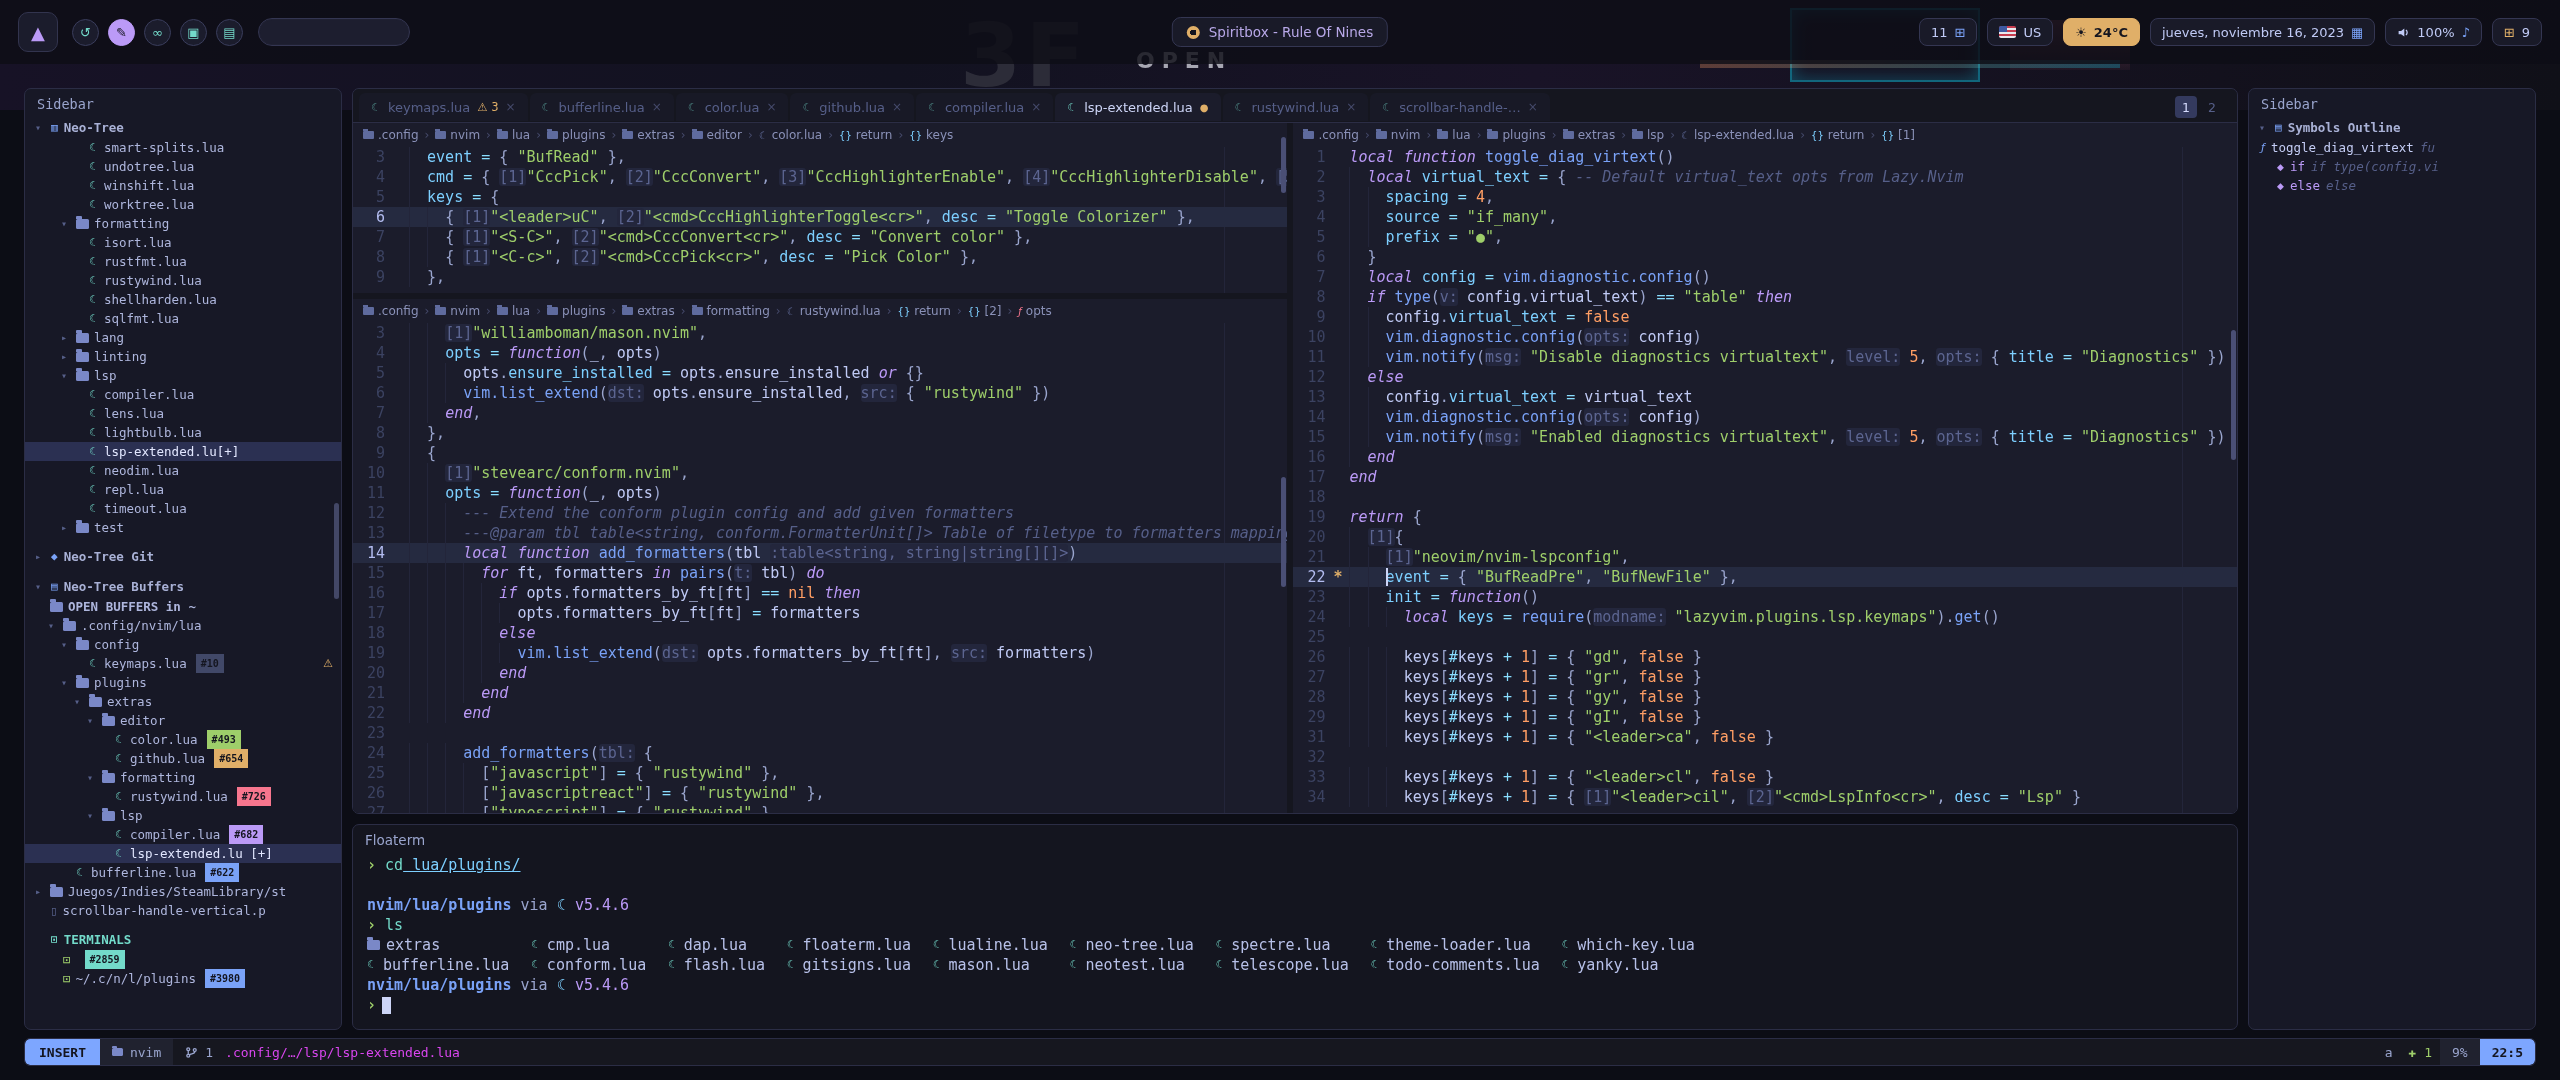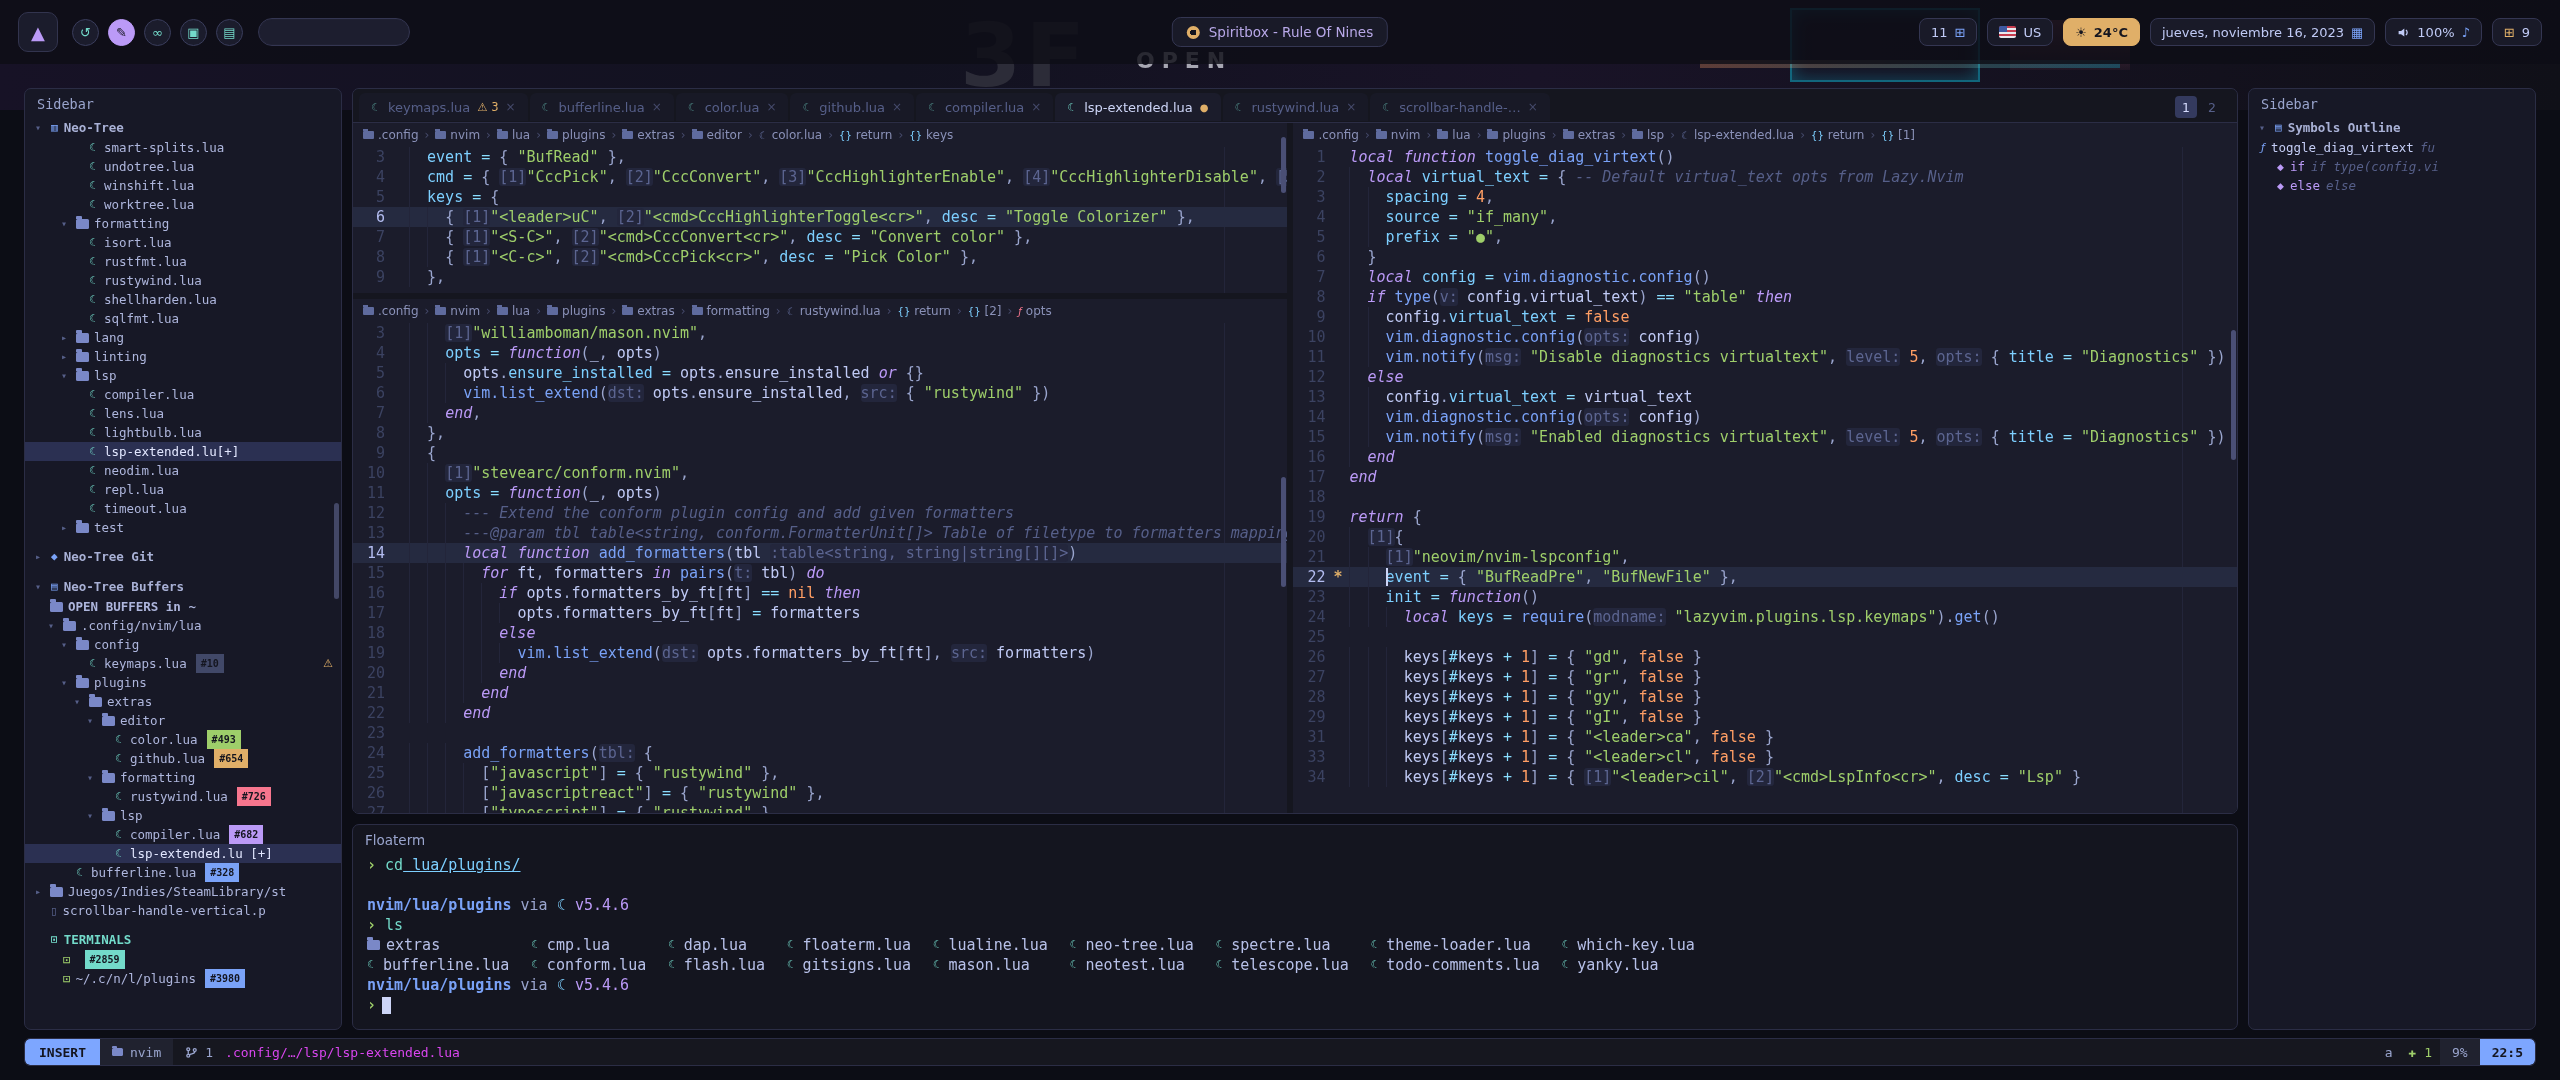--- a/index.html
+++ b/index.html
@@ -398,21 +398,21 @@
           </div>
           <div class="trow selected" style="padding-left: 75px;">
             <span class="chev"></span>
             <span class="mico">☾</span>
             <span class="tlabel">lsp-extended.lu [+]</span>
           </div>
           <div class="trow" style="padding-left: 36px;">
             <span class="chev"></span>
             <span class="mico">☾</span>
             <span class="tlabel">bufferline.lua</span>
-            <span class="badge" style="background: rgb(122, 162, 247);">#328</span>
+            <span class="badge" style="background: rgb(122, 162, 247);">#622</span>
           </div>
           <div class="trow" style="padding-left: 10px;">
             <span class="chev">▸</span>
             <span class="fico"></span>
             <span class="tlabel">Juegos/Indies/SteamLibrary/st</span>
           </div>
           <div class="trow" style="padding-left: 10px;">
             <span class="chev"></span>
             <span class="pico">▯</span>
             <span class="tlabel">scrollbar-handle-vertical.p</span>
@@ -708,20 +708,21 @@
               <div class="crow"><span class="ln">21</span><span class="sign"></span><span class="ctext"><span class="ig">  </span><span class="ig">  </span><span class="tk-h">[1]</span><span class="tk-s">"neovim/nvim-lspconfig"</span><span class="tk-p">,</span></span></div>
               <div class="crow active"><span class="ln">22</span><span class="sign">*</span><span class="ctext"><span class="ig">  </span><span class="ig">  </span><span class="tk-v">event</span> <span class="tk-o">=</span> <span class="tk-p">{</span> <span class="tk-s">"BufReadPre"</span><span class="tk-p">,</span> <span class="tk-s">"BufNewFile"</span> <span class="tk-p">}</span><span class="tk-p">,</span><span class="beam" style="left: 4ch;"></span></span></div>
               <div class="crow"><span class="ln">23</span><span class="sign"></span><span class="ctext"><span class="ig">  </span><span class="ig">  </span><span class="tk-v">init</span> <span class="tk-o">=</span> <span class="tk-k">function</span><span class="tk-p">(</span><span class="tk-p">)</span></span></div>
               <div class="crow"><span class="ln">24</span><span class="sign"></span><span class="ctext"><span class="ig">  </span><span class="ig">  </span><span class="ig">  </span><span class="tk-k">local</span> <span class="tk-v">keys</span> <span class="tk-o">=</span> <span class="tk-f">require</span><span class="tk-p">(</span><span class="tk-h">modname:</span> <span class="tk-s">"lazyvim.plugins.lsp.keymaps"</span><span class="tk-p">)</span><span class="tk-p">.</span><span class="tk-f">get</span><span class="tk-p">(</span><span class="tk-p">)</span></span></div>
               <div class="crow"><span class="ln">25</span><span class="sign"></span><span class="ctext"></span></div>
               <div class="crow"><span class="ln">26</span><span class="sign"></span><span class="ctext"><span class="ig">  </span><span class="ig">  </span><span class="ig">  </span>keys<span class="tk-p">[</span><span class="tk-o">#</span>keys <span class="tk-o">+</span> <span class="tk-b">1</span><span class="tk-p">]</span> <span class="tk-o">=</span> <span class="tk-p">{</span> <span class="tk-s">"gd"</span><span class="tk-p">,</span> <span class="tk-b">false</span> <span class="tk-p">}</span></span></div>
               <div class="crow"><span class="ln">27</span><span class="sign"></span><span class="ctext"><span class="ig">  </span><span class="ig">  </span><span class="ig">  </span>keys<span class="tk-p">[</span><span class="tk-o">#</span>keys <span class="tk-o">+</span> <span class="tk-b">1</span><span class="tk-p">]</span> <span class="tk-o">=</span> <span class="tk-p">{</span> <span class="tk-s">"gr"</span><span class="tk-p">,</span> <span class="tk-b">false</span> <span class="tk-p">}</span></span></div>
               <div class="crow"><span class="ln">28</span><span class="sign"></span><span class="ctext"><span class="ig">  </span><span class="ig">  </span><span class="ig">  </span>keys<span class="tk-p">[</span><span class="tk-o">#</span>keys <span class="tk-o">+</span> <span class="tk-b">1</span><span class="tk-p">]</span> <span class="tk-o">=</span> <span class="tk-p">{</span> <span class="tk-s">"gy"</span><span class="tk-p">,</span> <span class="tk-b">false</span> <span class="tk-p">}</span></span></div>
               <div class="crow"><span class="ln">29</span><span class="sign"></span><span class="ctext"><span class="ig">  </span><span class="ig">  </span><span class="ig">  </span>keys<span class="tk-p">[</span><span class="tk-o">#</span>keys <span class="tk-o">+</span> <span class="tk-b">1</span><span class="tk-p">]</span> <span class="tk-o">=</span> <span class="tk-p">{</span> <span class="tk-s">"gI"</span><span class="tk-p">,</span> <span class="tk-b">false</span> <span class="tk-p">}</span></span></div>
               <div class="crow"><span class="ln">31</span><span class="sign"></span><span class="ctext"><span class="ig">  </span><span class="ig">  </span><span class="ig">  </span>keys<span class="tk-p">[</span><span class="tk-o">#</span>keys <span class="tk-o">+</span> <span class="tk-b">1</span><span class="tk-p">]</span> <span class="tk-o">=</span> <span class="tk-p">{</span> <span class="tk-s">"&lt;leader&gt;ca"</span><span class="tk-p">,</span> <span class="tk-b">false</span> <span class="tk-p">}</span></span></div>
+              <div class="crow"><span class="ln">32</span><span class="sign"></span><span class="ctext"></span></div>
               <div class="crow"><span class="ln">33</span><span class="sign"></span><span class="ctext"><span class="ig">  </span><span class="ig">  </span><span class="ig">  </span>keys<span class="tk-p">[</span><span class="tk-o">#</span>keys <span class="tk-o">+</span> <span class="tk-b">1</span><span class="tk-p">]</span> <span class="tk-o">=</span> <span class="tk-p">{</span> <span class="tk-s">"&lt;leader&gt;cl"</span><span class="tk-p">,</span> <span class="tk-b">false</span> <span class="tk-p">}</span></span></div>
               <div class="crow"><span class="ln">34</span><span class="sign"></span><span class="ctext"><span class="ig">  </span><span class="ig">  </span><span class="ig">  </span>keys<span class="tk-p">[</span><span class="tk-o">#</span>keys <span class="tk-o">+</span> <span class="tk-b">1</span><span class="tk-p">]</span> <span class="tk-o">=</span> <span class="tk-p">{</span> <span class="tk-h">[1]</span><span class="tk-s">"&lt;leader&gt;cil"</span><span class="tk-p">,</span> <span class="tk-h">[2]</span><span class="tk-s">"&lt;cmd&gt;LspInfo&lt;cr&gt;"</span><span class="tk-p">,</span> <span class="tk-v">desc</span> <span class="tk-o">=</span> <span class="tk-s">"Lsp"</span> <span class="tk-p">}</span></span></div>
             </div>
             <div class="pane-scroll" style="top: 30%; height: 130px;"></div>
           </div>
       </div>
     </div>
     <div class="panel floaterm">
       <div class="panel-title">Floaterm</div>
       <div class="fbody">

